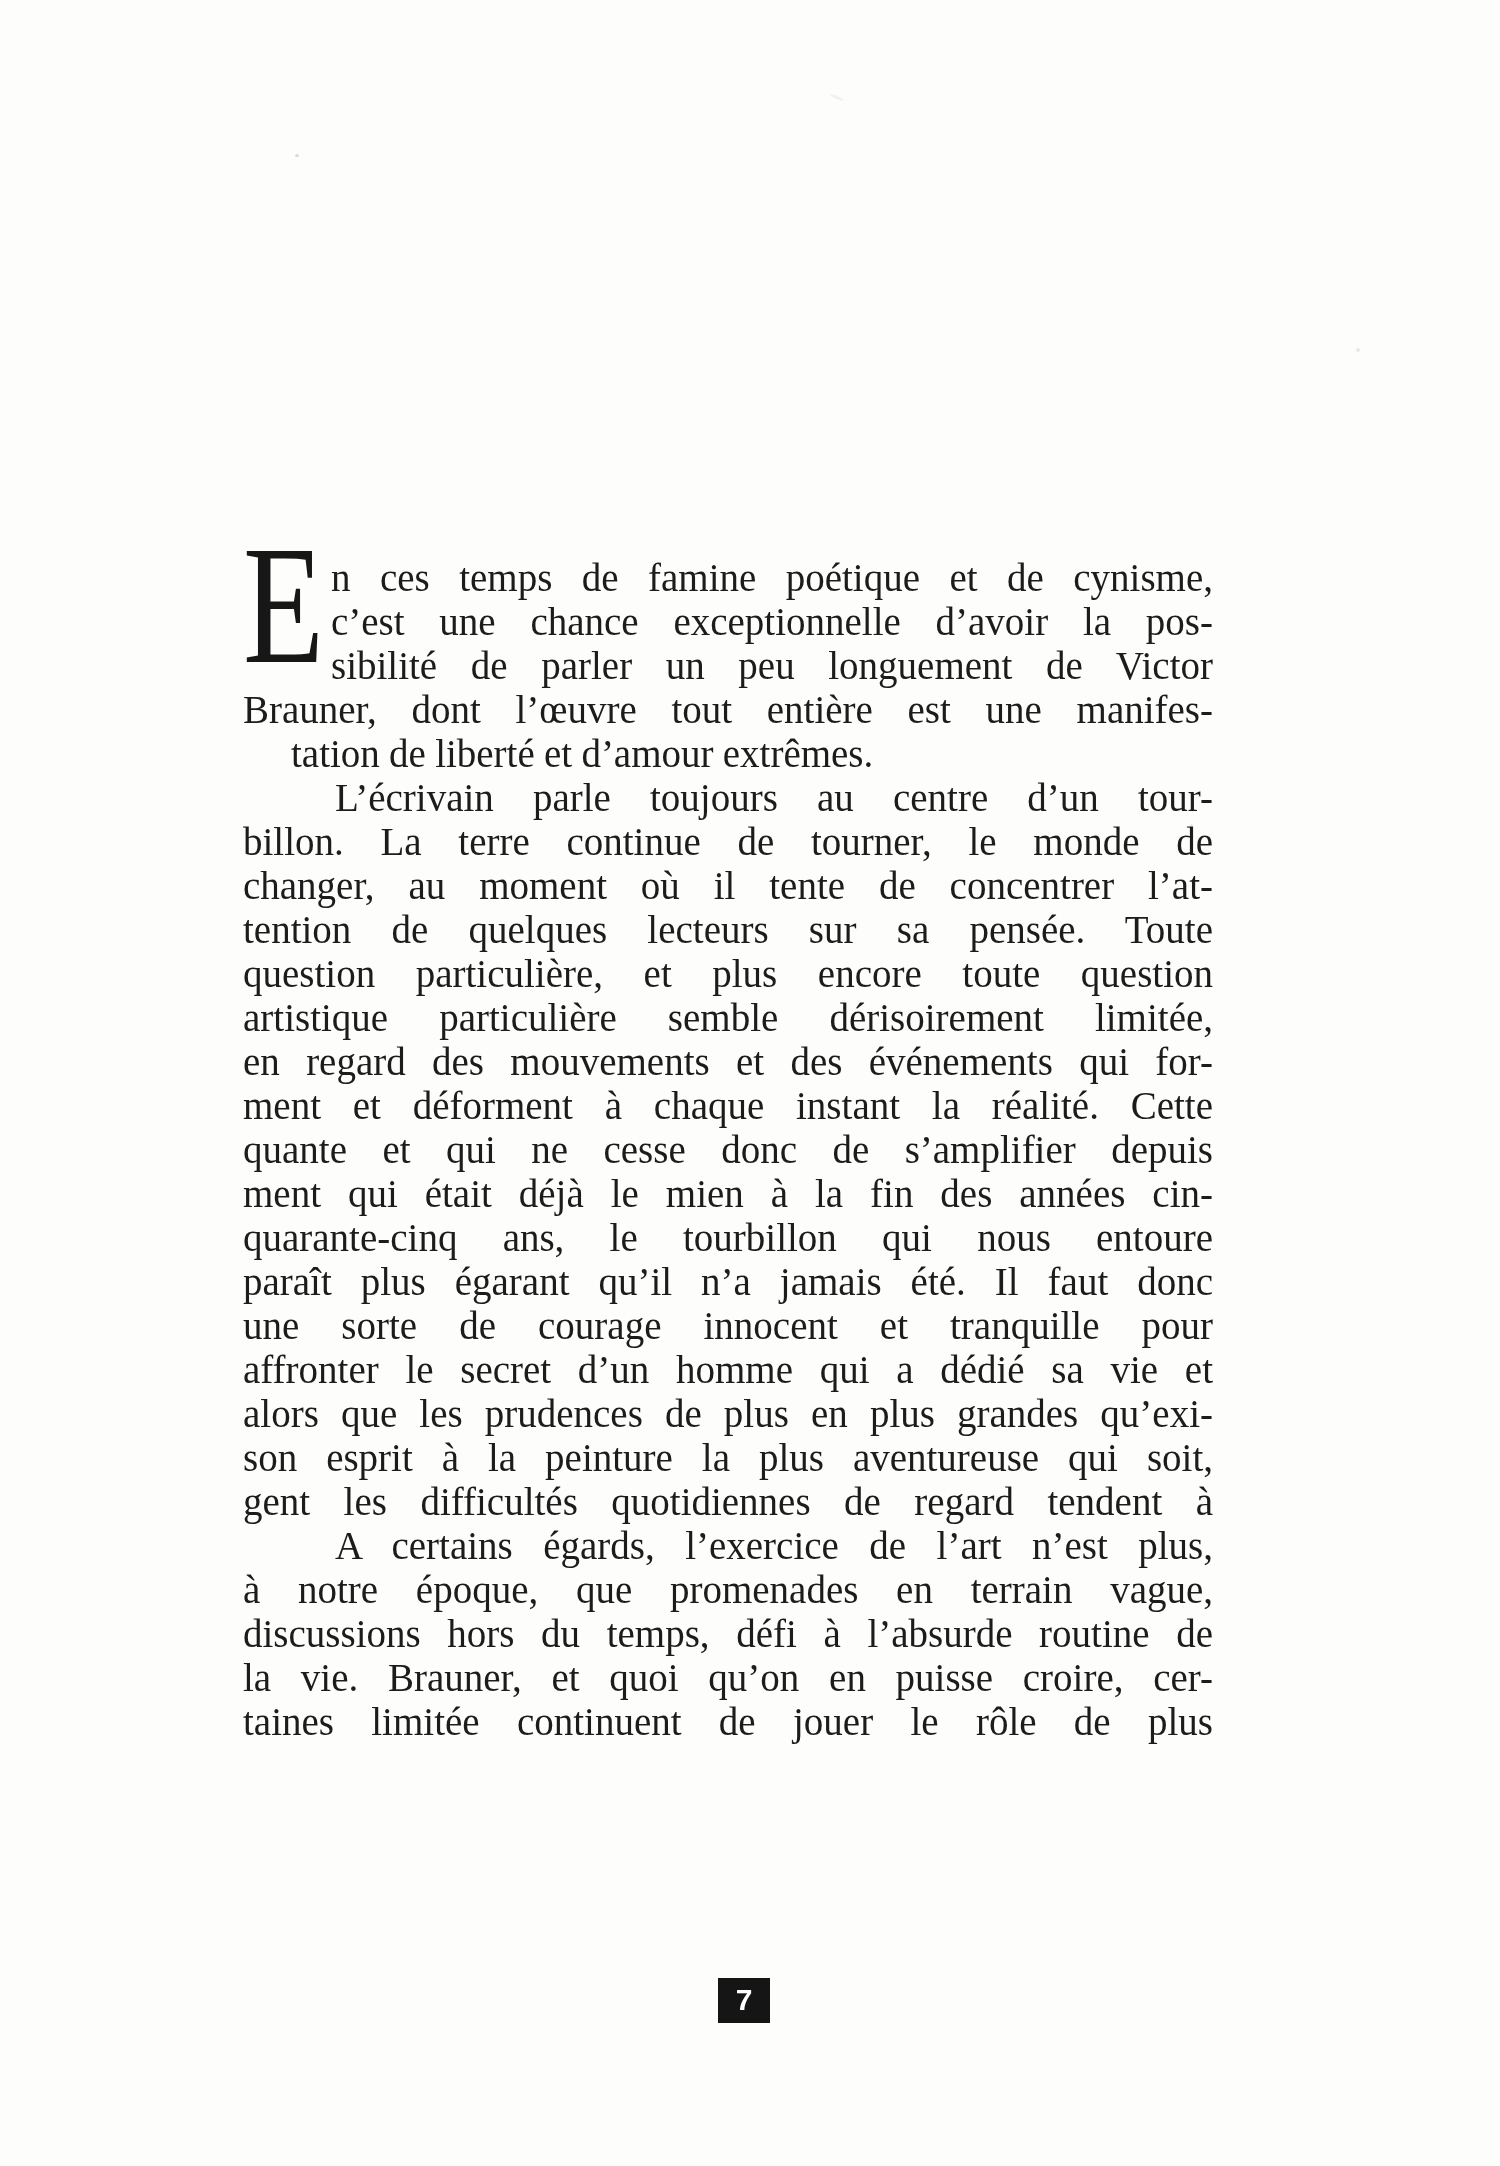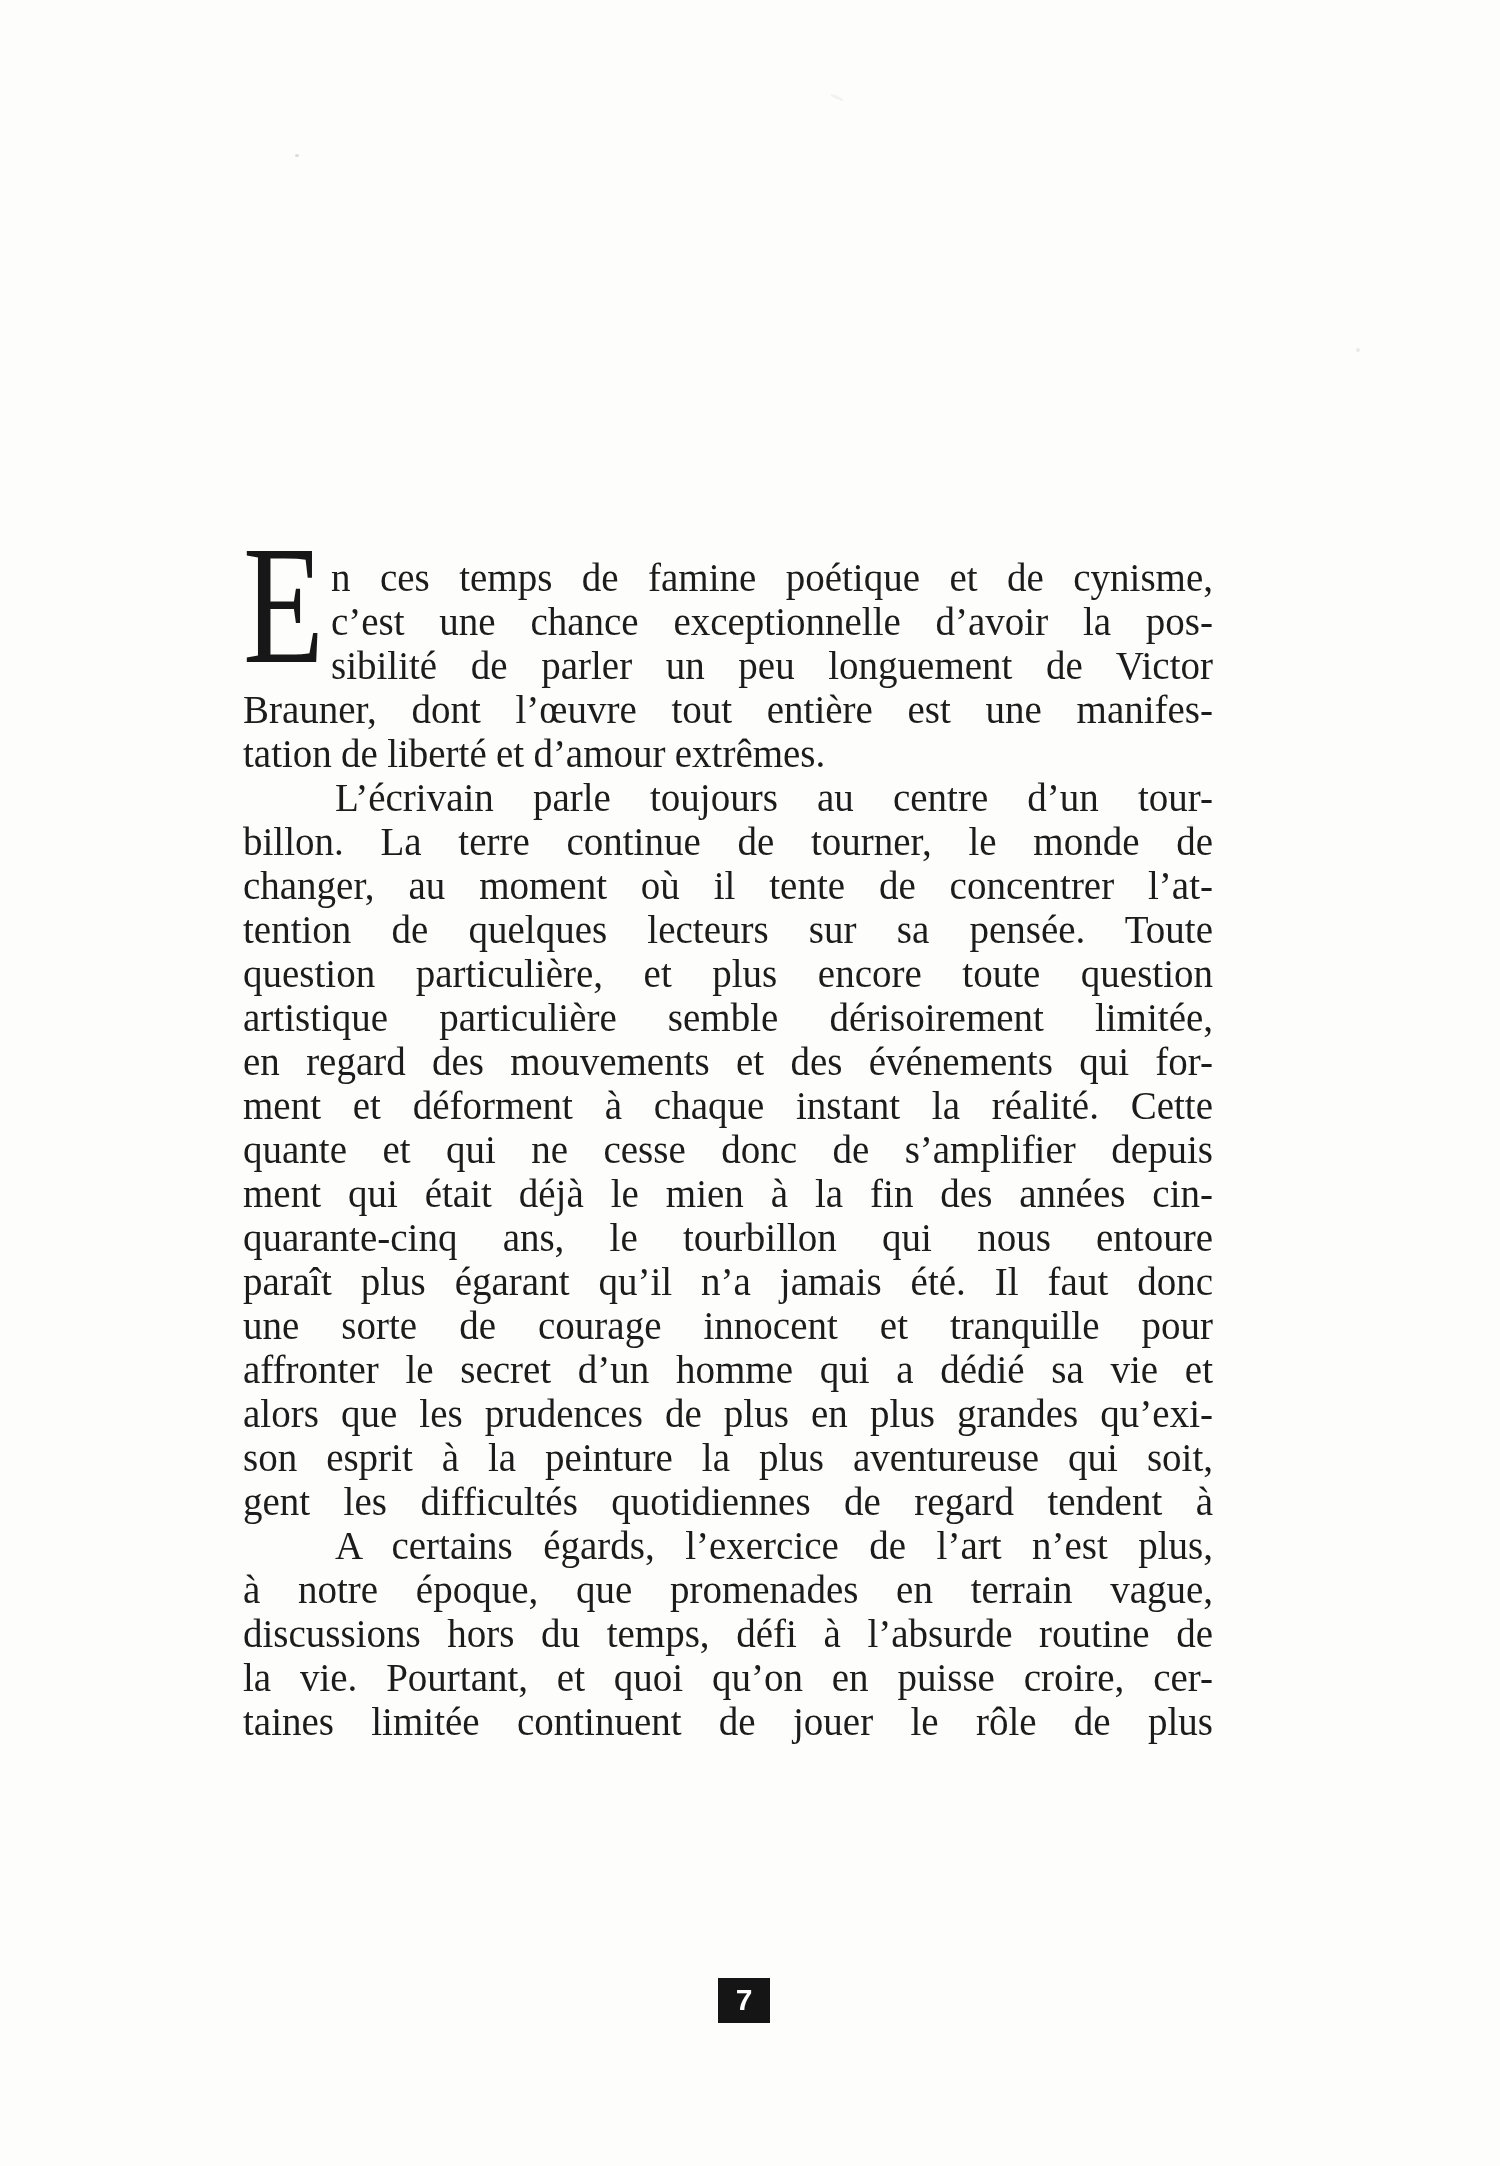--- a/index.html
+++ b/index.html
@@ -17,21 +17,21 @@
     font-size:39px;
     line-height:44px;
     word-spacing:-0.5px;
   }
   .line{
     height:44px;
     overflow:hidden;
     text-align:justify;
     text-align-last:justify;
   }
-  .line.no-just{ text-align-last:left; }
+  .line.no-just{ text-align-last:left;margin-left:48px; }
   .line.dc{ margin-left:88px; }
   .line.ind{ padding-left:92px; }
   .dropcap{
     position:absolute;
     left:0;top:-36px;
     font-size:170px;
     line-height:1;
     font-weight:400;
     transform:scaleX(0.78);
     transform-origin:left top;
@@ -93,21 +93,21 @@
       <div class="line">quarante-cinq ans, le tourbillon qui nous entoure</div>
       <div class="line">paraît plus égarant qu’il n’a jamais été. Il faut donc</div>
       <div class="line">une sorte de courage innocent et tranquille pour</div>
       <div class="line">affronter le secret d’un homme qui a dédié sa vie et</div>
       <div class="line">alors que les prudences de plus en plus grandes qu’exi-</div>
       <div class="line">son esprit à la peinture la plus aventureuse qui soit,</div>
       <div class="line">gent les difficultés quotidiennes de regard tendent à</div>
       <div class="line ind">A certains égards, l’exercice de l’art n’est plus,</div>
       <div class="line">à notre époque, que promenades en terrain vague,</div>
       <div class="line">discussions hors du temps, défi à l’absurde routine de</div>
-      <div class="line">la vie. Pourtant, et quoi qu’on en puisse croire, cer-</div>
+      <div class="line">la vie. Brauner, et quoi qu’on en puisse croire, cer-</div>
       <div class="line">taines limitée continuent de jouer le rôle de plus</div>
     </div>
 
   <div class="page-number-badge">
     <span>7</span>
   </div>
 
 </div>
 
 </body></html>

